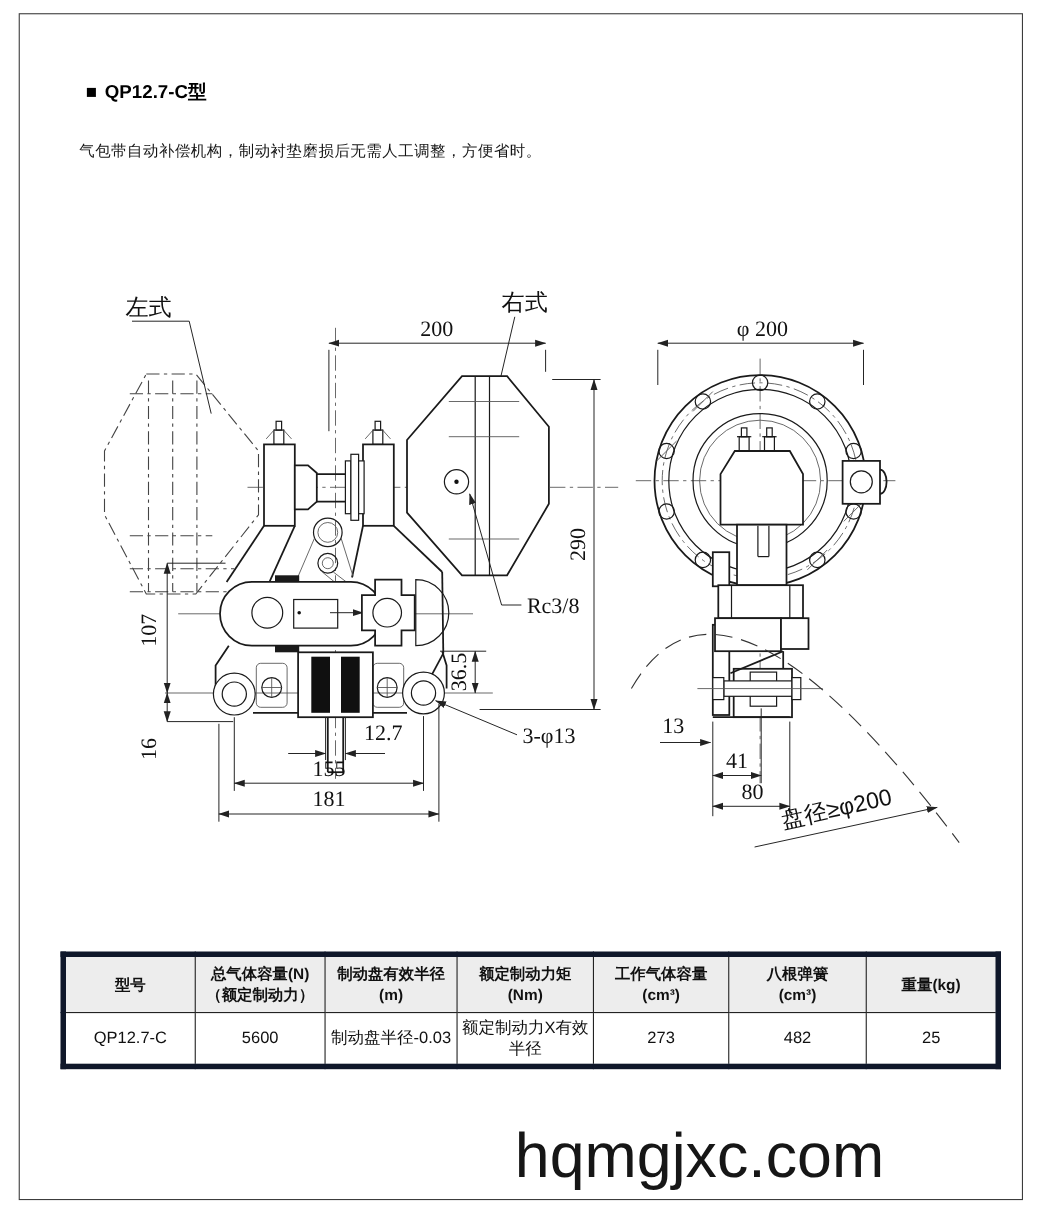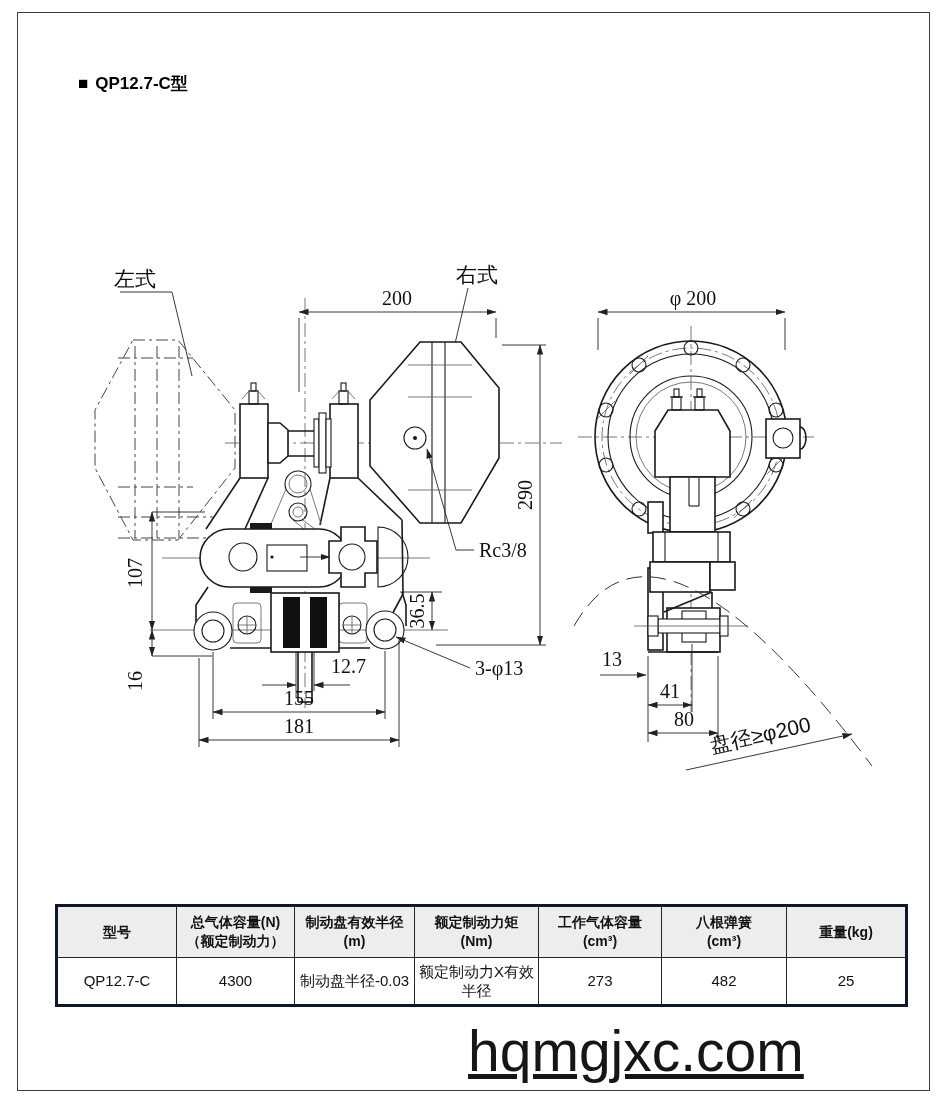--- a/index.html
+++ b/index.html
@@ -2,54 +2,55 @@
 <html><head>
 <meta charset="utf-8">
 <style>
   html,body{margin:0;padding:0;background:#fff;}
   .page{position:relative;width:950px;height:1108px;background:#fff;overflow:hidden;
         font-family:"Liberation Sans",sans-serif;color:#111;}
   .frame{position:absolute;left:17px;top:12px;width:911px;height:1077px;border:1.5px solid #3c3c3c;}
   .title-row{position:absolute;left:78px;top:72px;display:flex;align-items:center;gap:7px;
              font-size:17px;font-weight:bold;color:#000;}
   .desc{position:absolute;left:72px;top:129px;font-size:14px;letter-spacing:.5px;color:#151515;}
-  .watermark{position:absolute;left:468px;top:1018px;font-size:57px;color:#161616;letter-spacing:0;text-decoration:underline;}
+  .watermark{position:absolute;left:468px;top:1018px;font-size:57px;color:#161616;letter-spacing:0;}
   
   svg.draw{position:absolute;left:0;top:0;pointer-events:none;}
   .mn{stroke:#1a1a1a;stroke-width:1.6;fill:none;}
   .mn2{stroke:#1a1a1a;stroke-width:1.1;fill:none;}
   .tn{stroke:#555;stroke-width:.8;fill:none;}
   .cl{stroke:#555;stroke-width:.8;fill:none;stroke-dasharray:14 4 3 4;}
   .dd{stroke:#444;stroke-width:1;fill:none;stroke-dasharray:12 4 3 4;}
   .dsh{stroke:#333;stroke-width:1;fill:none;stroke-dasharray:16 8;}
   .dim{stroke:#222;stroke-width:.9;fill:none;}
   .wf{fill:#fff;stroke:#1a1a1a;stroke-width:1.6;}
   .wf2{fill:#fff;stroke:#1a1a1a;stroke-width:1.1;}
   text.dimt{font-family:"Liberation Serif",serif;font-size:20px;fill:#111;stroke:none;}
   text.cjkt{font-family:"Liberation Sans",sans-serif;font-size:21px;fill:#111;stroke:none;}
   
   table.spec{position:absolute;left:55px;top:865px;width:850px;border-collapse:collapse;
-             table-layout:fixed;border:3px solid #0f172a;margin-top:39px;}
+             table-layout:fixed;border:5px solid #0f172a;}
   table.spec th,table.spec td{border:1px solid #222;text-align:center;vertical-align:middle;padding:2px 3px;}
   table.spec th{background:#ededed;font-size:14px;font-weight:bold;height:46px;line-height:1.35;}
   table.spec td{font-size:15px;height:42px;line-height:1.3;}
   table.spec .l2:empty{display:none;}
   table.spec .l1,table.spec .l2{display:block;}
 </style>
 </head>
 <body>
 
 <div class="page">
   <div class="frame"></div>
 
   <div class="title-row">
     <span>■</span>
     <span>QP12.7-C型</span>
   </div>
 
+  <div class="desc">气包带自动补偿机构，制动衬垫磨损后无需人工调整，方便省时。</div>
 
   <svg class="draw" width="950" height="830" viewBox="0 0 950 830" xmlns="http://www.w3.org/2000/svg">
     <defs>
       <marker id="arr" markerWidth="11" markerHeight="9" refX="9.5" refY="4" orient="auto-start-reverse" markerUnits="userSpaceOnUse">
         <path d="M0,0.8 L10,4 L0,7.2 Z" fill="#222"></path>
       </marker>
       <pattern id="hatch" width="6" height="6" patternUnits="userSpaceOnUse" patternTransform="rotate(45)">
         <line x1="0" y1="0" x2="0" y2="6" stroke="#222" stroke-width="1.3"></line>
       </pattern>
     </defs>
@@ -331,21 +332,21 @@
           <span class="l2">(cm³)</span>
           </th>
         <th>
           <span class="l1">重量(kg)</span>
           </th>
       </tr>
     </thead>
     <tbody>
       <tr>
         <td>QP12.7-C</td>
-        <td>4300</td>
+        <td>5600</td>
         <td>制动盘半径-0.03</td>
         <td>额定制动力X有效半径</td>
         <td>273</td>
         <td>482</td>
         <td>25</td>
       </tr>
     </tbody>
   </table>
 
   <div class="watermark">hqmgjxc.com</div>

